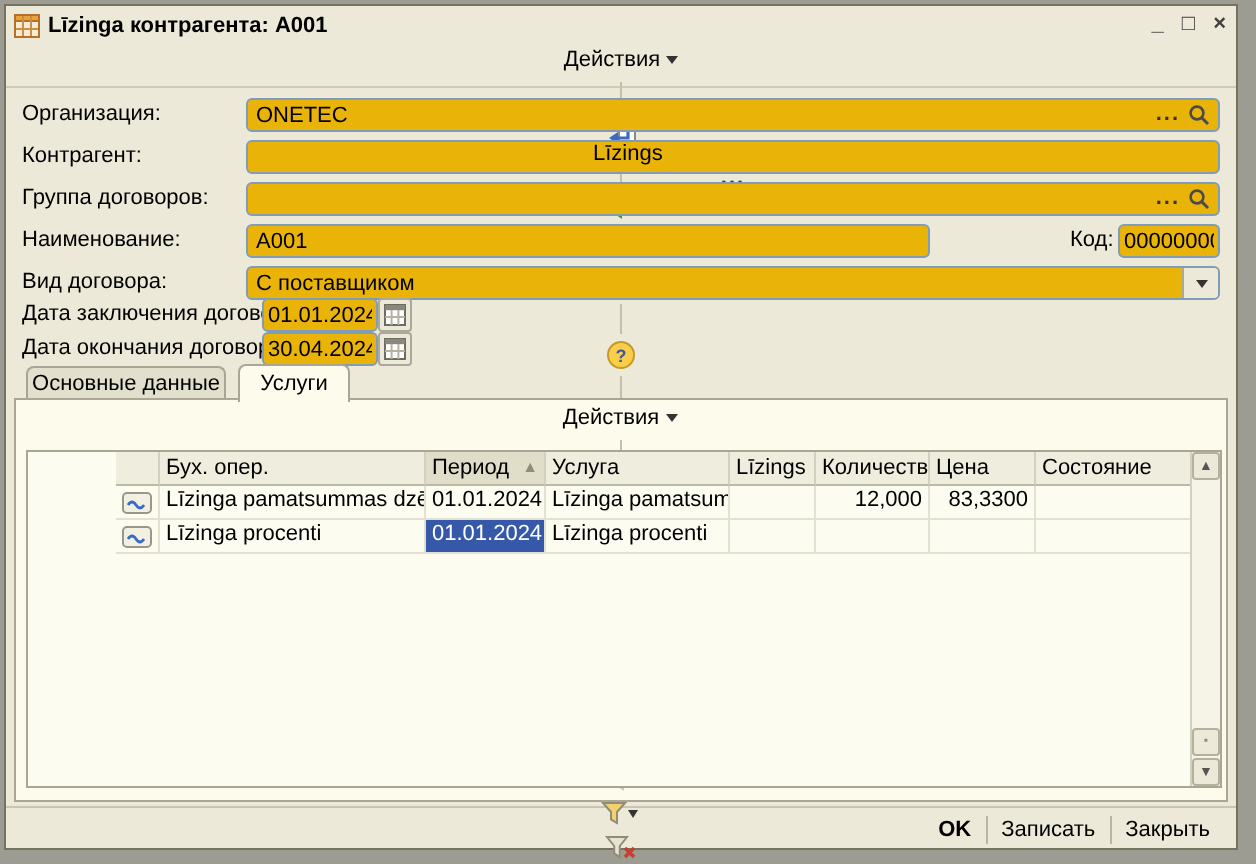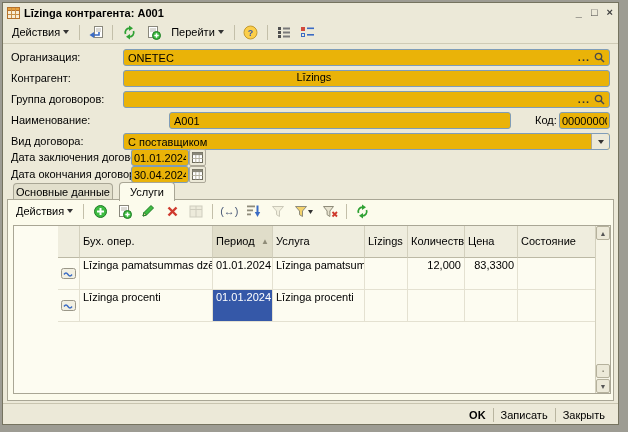--- a/index.html
+++ b/index.html
@@ -12,42 +12,42 @@
   .window{
     position:absolute;left:2px;top:2px;width:617px;height:423px;
     background:#ece9d8;border:1px solid #75735f;box-sizing:border-box;
   }
   
   .titlebar{height:17px;display:flex;align-items:center;padding:1px 5px 0 4px;gap:4px;}
   .title-text{font-weight:bold;font-size:11px;white-space:nowrap;}
   .win-controls{margin-left:auto;display:flex;gap:9px;color:#3f3f3f;font-weight:bold;font-size:11px;}
   .win-controls span{cursor:default;line-height:11px;}
   
-  .toolbar{height:22px;display:flex;align-items:center;padding:0 4px;gap:2px;border-bottom:1px solid #cfcbb6;}
+  .toolbar{height:22px;display:flex;align-items:center;padding:0 4px;gap:2px;border-bottom:1px solid #cfcbb6;flex-direction:column;}
   .tbtn{display:inline-flex;align-items:center;gap:3px;padding:2px 4px;border:1px solid transparent;border-radius:2px;cursor:default;white-space:nowrap;}
   .ibtn{display:inline-flex;align-items:center;justify-content:center;width:20px;height:18px;border:1px solid transparent;border-radius:2px;}
   .caret{display:inline-block;width:0;height:0;border-left:3px solid transparent;border-right:3px solid transparent;border-top:4px solid #333;}
   .sep{width:1px;height:15px;background:#c3bfa9;margin:0 3px;flex:none;}
   .dim{opacity:.45;}
   
   .form-label{position:absolute;left:8px;height:17px;line-height:17px;white-space:nowrap;}
   .fld{position:absolute;height:17px;background:#eab308;border:1px solid #7f9db9;border-radius:3px;display:flex;align-items:center;box-sizing:border-box;}
   .fld input{flex:1;min-width:0;border:none;outline:none;background:transparent;height:13px;padding:0 2px 0 4px;font:11px "Liberation Sans",sans-serif;color:#000;}
   .fld .dots{padding:0 4px;font-weight:bold;letter-spacing:1px;color:#333;line-height:13px;cursor:pointer;}
   .fld .magbtn{padding:0 4px 0 0;display:flex;align-items:center;cursor:pointer;}
   .combo-btn{width:17px;height:15px;background:#ece9d8;border-left:1px solid #aca899;border-radius:0 2px 2px 0;display:flex;align-items:center;justify-content:center;cursor:pointer;}
   .side-btn{position:absolute;width:17px;height:17px;background:#ece9d8;border:1px solid #aca899;border-radius:2px;display:flex;align-items:center;justify-content:center;cursor:pointer;box-sizing:border-box;}
   
   .tab{position:absolute;top:180px;height:17px;box-sizing:border-box;border:1px solid #a9a695;border-bottom:none;border-radius:4px 4px 0 0;display:flex;align-items:center;justify-content:center;background:#e2dfcc;padding:0 8px;cursor:pointer;white-space:nowrap;}
   .tab.active{top:179px;height:19px;background:#fcfbec;z-index:5;font-weight:normal;}
   .panel{position:absolute;left:4px;top:196px;width:607px;height:202px;background:#fcfbec;border:1px solid #a9a695;box-sizing:border-box;z-index:2;}
   .panel .toolbar{border-bottom:none;height:22px;}
   
   .grid{position:absolute;left:5px;top:25px;width:598px;height:169px;border:1px solid #a9a695;background:#fdfcf1;box-sizing:border-box;overflow:hidden;}
-  .gridrow{display:grid;grid-template-columns:22px 133px 60px 92px 43px 57px 53px auto;height:32px;box-sizing:border-box;padding-left:44px;}
+  .gridrow{display:grid;grid-template-columns:22px 133px 60px 92px 43px 57px 53px auto;height:17px;box-sizing:border-box;padding-left:44px;}
   .hcell{background:#efedde;border-right:1px solid #d3d0bd;border-bottom:1px solid #bcb9a5;padding:0 3px;line-height:15px;white-space:nowrap;overflow:hidden;display:flex;align-items:center;box-sizing:border-box;}
   .hcell.sorted{background:#e0ddc9;justify-content:space-between;}
   .cell{border-right:1px solid #e4e1d1;border-bottom:1px solid #e4e1d1;padding:0 3px;line-height:15px;white-space:nowrap;overflow:hidden;box-sizing:border-box;}
   .cell.num{text-align:right;}
   .cell.sel{background:#3558a8;color:#fff;}
   .cell.iconcell{display:flex;align-items:center;justify-content:center;padding:0;}
   .sort-arrow{font-size:8px;color:#8f8c78;line-height:8px;}
   
   .vscroll{position:absolute;right:0;top:0;bottom:0;width:15px;background:#f6f4e6;border-left:1px solid #d3d0bd;box-sizing:border-box;}
   .scrbtn{position:absolute;left:0;width:14px;height:14px;background:#ece9d8;border:1px solid #b5b19c;border-radius:2px;display:flex;align-items:center;justify-content:center;font-size:7px;color:#555;box-sizing:border-box;cursor:pointer;}
@@ -177,21 +177,21 @@
     <span class="dots">...</span>
     <span class="magbtn">
         <svg width="11" height="11" viewBox="0 0 11 11">
           <circle cx="4.5" cy="4.5" r="3.2" fill="none" stroke="#4a4a4a" stroke-width="1.3"></circle>
           <line x1="7" y1="7" x2="10" y2="10" stroke="#4a4a4a" stroke-width="1.5"></line>
         </svg>
       </span>
   </div>
 
   <span class="form-label" style="top:109px;">Наименование:</span>
-  <div class="fld" style="left:120px;top:109px;width:342px;margin-left:46px;">
+  <div class="fld" style="left:120px;top:109px;width:342px;">
     <input value="A001" style="">
   </div>
   <span class="form-label" style="left:532px;top:109px;">Код:</span>
   <div class="fld" style="left:556px;top:109px;width:51px;">
     <input style="padding-left: 2px;" value="000000002">
   </div>
 
   <span class="form-label" style="top:130px;">Вид договора:</span>
   <div class="fld" style="left:120px;top:130px;width:487px;">
     <input value="С поставщиком" style="">

